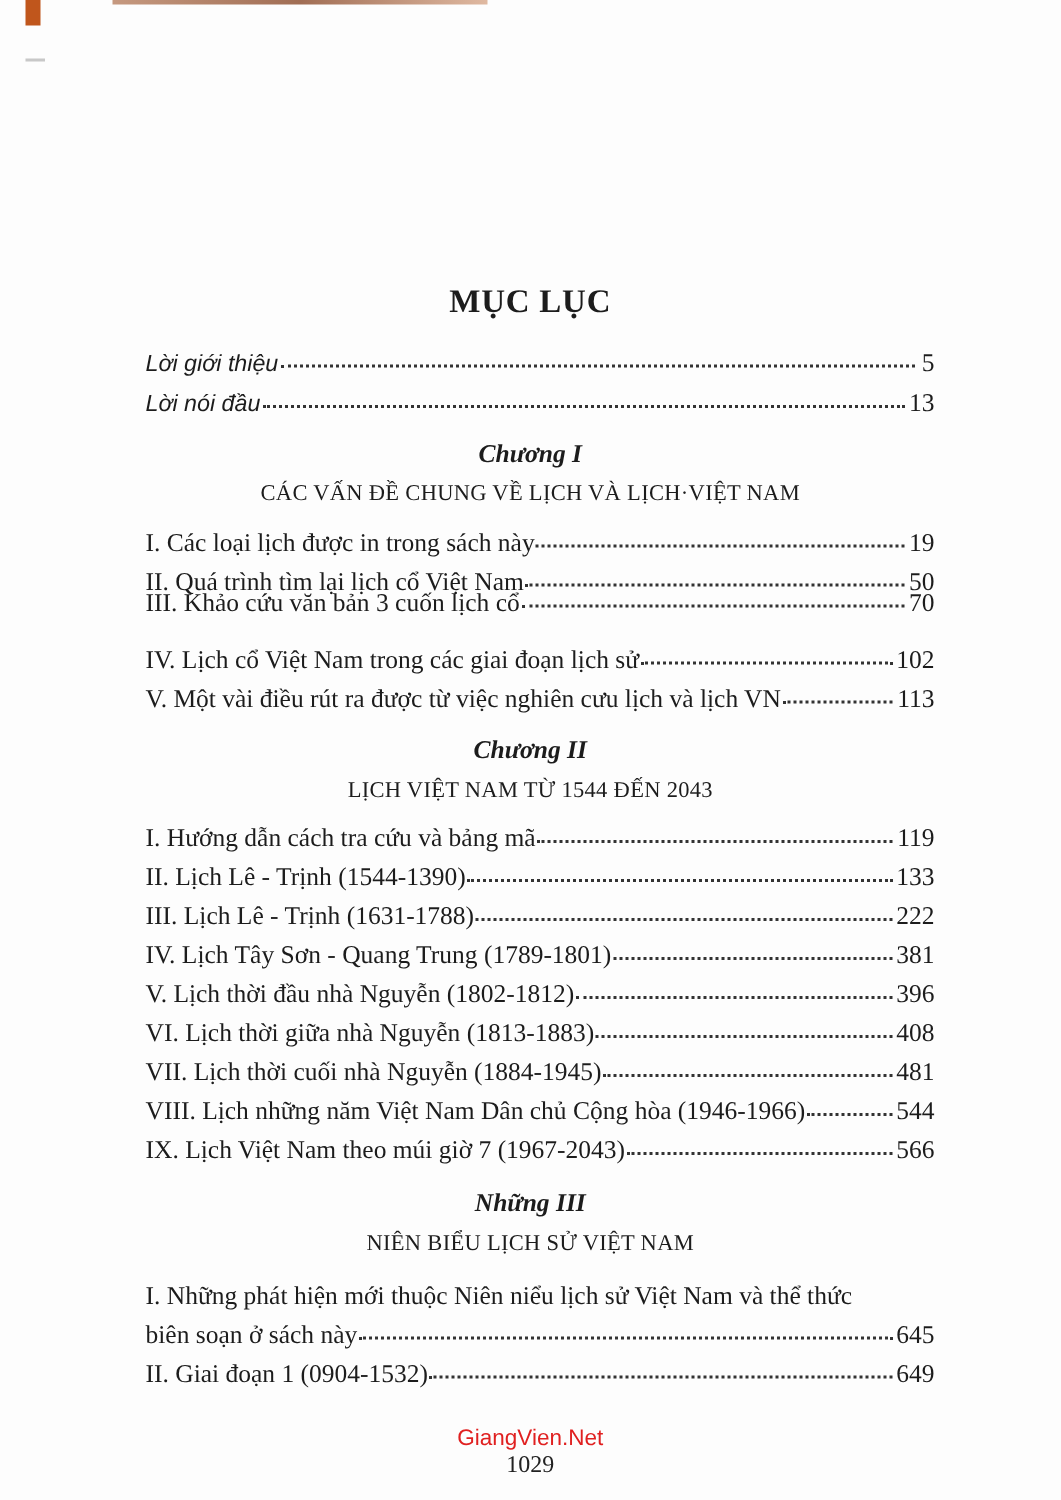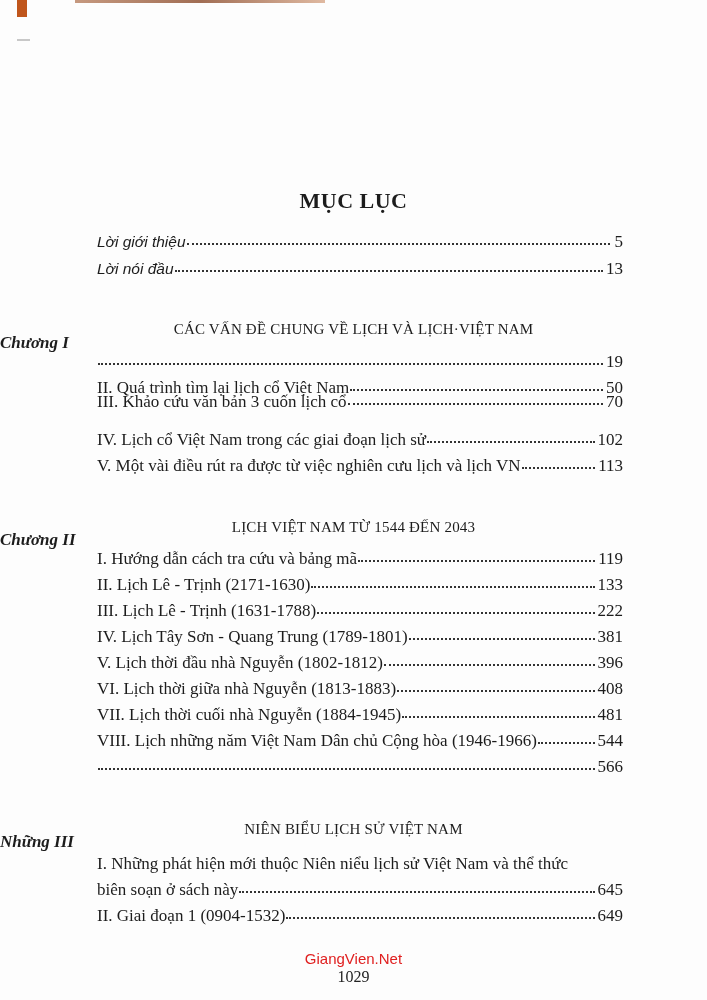--- a/index.html
+++ b/index.html
@@ -70,24 +70,24 @@
       height: 1px;
       position: relative;
       top: -2px;
     }
     .toc-row .page { flex: 0 0 auto; text-align: right; min-width: 10px; }
     .italic { font-style: italic; font-family: "Liberation Sans", "DejaVu Sans", sans-serif; font-size: 15.5px; }
     .chapter-label {
       position: absolute;
       left: 0;
       width: 707px;
+      text-align: center;
       font-style: italic;
       font-weight: bold;
       font-size: 17px;
-      margin-top: 40px;
     }
     .chapter-title {
       position: absolute;
       left: 0;
       width: 707px;
       text-align: center;
       font-size: 15px;
       letter-spacing: 0.2px;
     }
     .watermark {
@@ -127,20 +127,21 @@
 <div class="toc-row" style="top:259px">
   <span class="label italic">Lời nói đầu</span>
   <span class="leader"></span>
   <span class="page">13</span>
 </div>
 
 <div class="chapter-label" style="top:293px">Chương I</div>
 <div class="chapter-title" style="top:321px">CÁC VẤN ĐỀ CHUNG VỀ LỊCH VÀ LỊCH·VIỆT NAM</div>
 
 <div class="toc-row" style="top:352px">
+  <span class="label">I. Các loại lịch được in trong sách này</span>
   <span class="leader"></span>
   <span class="page">19</span>
 </div>
 <div class="toc-row" style="top:378px">
   <span class="label">II. Quá trình tìm lại lịch cổ Việt Nam</span>
   <span class="leader"></span>
   <span class="page">50</span>
 </div>
 <div class="toc-row" style="top:392px">
   <span class="label">III. Khảo cứu văn bản 3 cuốn lịch cổ</span>
@@ -160,21 +161,21 @@
 
 <div class="chapter-label" style="top:490px">Chương II</div>
 <div class="chapter-title" style="top:519px">LỊCH VIỆT NAM TỪ 1544 ĐẾN 2043</div>
 
 <div class="toc-row" style="top:549px">
   <span class="label">I. Hướng dẫn cách tra cứu và bảng mã</span>
   <span class="leader"></span>
   <span class="page">119</span>
 </div>
 <div class="toc-row" style="top:575px">
-  <span class="label">II. Lịch Lê - Trịnh (2171-1630)</span>
+  <span class="label">II. Lịch Lê - Trịnh (1544-1390)</span>
   <span class="leader"></span>
   <span class="page">133</span>
 </div>
 <div class="toc-row" style="top:601px">
   <span class="label">III. Lịch Lê - Trịnh (1631-1788)</span>
   <span class="leader"></span>
   <span class="page">222</span>
 </div>
 <div class="toc-row" style="top:627px">
   <span class="label">IV. Lịch Tây Sơn - Quang Trung (1789-1801)</span>
@@ -195,20 +196,21 @@
   <span class="label">VII. Lịch thời cuối nhà Nguyễn (1884-1945)</span>
   <span class="leader"></span>
   <span class="page">481</span>
 </div>
 <div class="toc-row" style="top:731px">
   <span class="label">VIII. Lịch những năm Việt Nam Dân chủ Cộng hòa (1946-1966)</span>
   <span class="leader"></span>
   <span class="page">544</span>
 </div>
 <div class="toc-row" style="top:757px">
+  <span class="label">IX. Lịch Việt Nam theo múi giờ 7 (1967-2043)</span>
   <span class="leader"></span>
   <span class="page">566</span>
 </div>
 
 <div class="chapter-label" style="top:792px">Những III</div>
 <div class="chapter-title" style="top:821px">NIÊN BIỂU LỊCH SỬ VIỆT NAM</div>
 
 <div class="toc-row" style="top:854px">
   <span class="label">I. Những phát hiện mới thuộc Niên niểu lịch sử Việt Nam và thể thức</span>
 </div>

